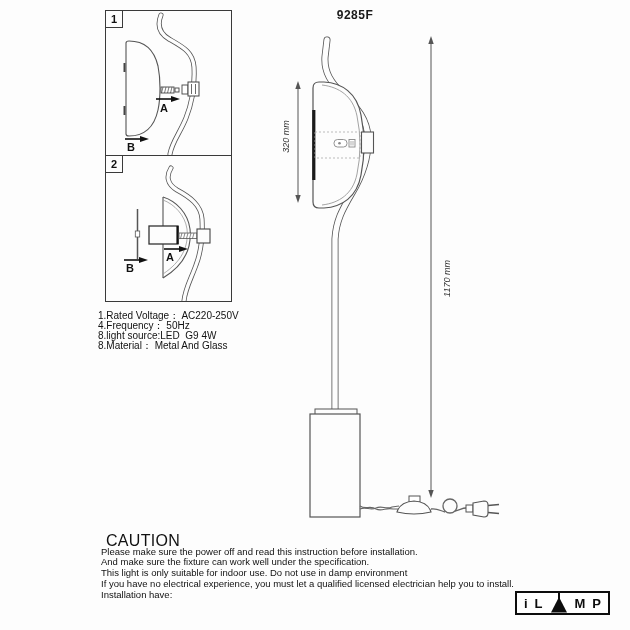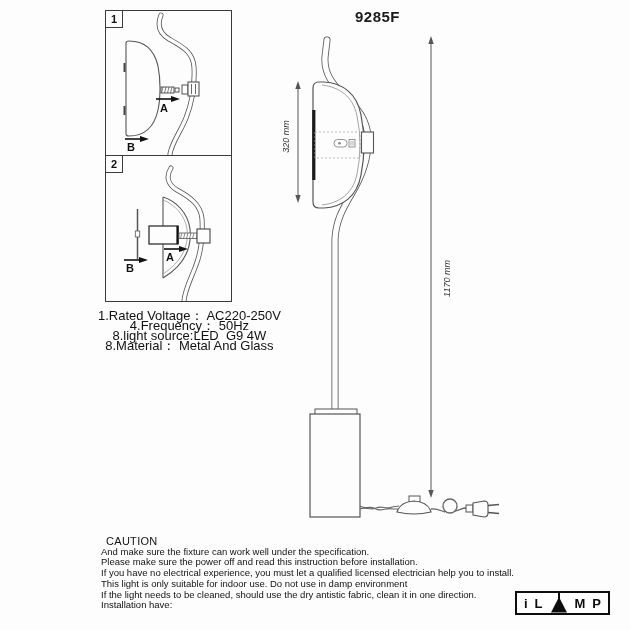--- a/index.html
+++ b/index.html
@@ -1,22 +1,22 @@
 <!DOCTYPE html>
 <html><head>
 <meta charset="utf-8">
 <style>
   html,body{margin:0;padding:0;background:#ffffff;}
   .page{
     position:relative;width:630px;height:630px;background:#fdfdfd;overflow:hidden;
     font-family:"Liberation Sans", sans-serif;color:#1e1e1e;
   }
   .title{
-    position:absolute;left:310px;top:8px;width:90px;text-align:right;
-    font-size:15px;font-weight:700;letter-spacing:.5px;color:#1a1a1a;
+    position:absolute;left:310px;top:8px;width:90px;text-align:center;
+    font-size:12px;font-weight:700;letter-spacing:.5px;color:#1a1a1a;
   }
   .stepbox{position:absolute;border:1.2px solid #3a3a3a;background:#fdfdfd;}
   .box1{left:105px;top:10px;width:125px;height:144px;}
   .box2{left:105px;top:155px;width:125px;height:145px;}
   .stepnum{
     position:absolute;left:0;top:0;width:16px;height:16px;
     border-right:1.2px solid #3a3a3a;border-bottom:1.2px solid #3a3a3a;
     font-size:11px;font-weight:700;display:flex;align-items:center;justify-content:center;color:#111;
     background:#fdfdfd;z-index:2;
   }
@@ -25,25 +25,25 @@
     position:absolute;font-size:11px;font-weight:700;color:#111;line-height:1;z-index:3;
   }
   .main-svg{position:absolute;left:262px;top:25px;}
   .dim{
     position:absolute;font-size:9px;font-style:italic;color:#333;
     text-align:center;transform:rotate(-90deg);line-height:1;white-space:nowrap;
   }
   .dim-320{left:264px;top:132px;width:44px;}
   .dim-1170{left:422px;top:274px;width:50px;}
   .specs{
-    position:absolute;left:98px;top:311px;font-size:13px;line-height:10px;color:#111;text-align:center;
+    position:absolute;left:98px;top:311px;font-size:10px;line-height:10px;color:#111;
   }
   .specs div{white-space:pre;}
   .caution{position:absolute;left:101px;top:536px;font-size:9.5px;line-height:10.7px;color:#111;}
-  .caution-heading{font-size:11px;padding-left:5px;letter-spacing:.3px;}
+  .caution-heading{font-size:16px;padding-left:5px;letter-spacing:.3px;}
   .logo{
     position:absolute;left:515px;top:591px;width:95px;height:24px;box-sizing:border-box;
     border:2.4px solid #0d0d0d;background:#fff;
     display:flex;align-items:center;justify-content:space-between;padding:0 7px;
   }
   .logo .lt{font-size:13px;font-weight:700;color:#0d0d0d;line-height:1;}
   .logo svg{display:block;}
 </style>
 </head>
 <body>
@@ -171,25 +171,24 @@
 
   <div class="specs">
     <div>1.Rated Voltage： AC220-250V</div>
     <div>4.Frequency： 50Hz</div>
     <div>8.light source:LED  G9 4W</div>
     <div>8.Material： Metal And Glass</div>
   </div>
 
   <div class="caution">
     <div class="caution-heading">CAUTION</div>
+    <div>Please make sure the power off and read this instruction before installation.</div>
     <div>And make sure the fixture can work well under the specification.</div>
-    <div>Please make sure the power off and read this instruction before installation.</div>
+    <div>This light is only suitable for indoor use. Do not use in damp environment</div>
     <div>If you have no electrical experience, you must let a qualified licensed electrician help you to install.</div>
-    <div>This light is only suitable for indoor use. Do not use in damp environment</div>
-    <div>If the light needs to be cleaned, should use the dry antistic fabric, clean it in one direction.</div>
     <div>Installation have:</div>
   </div>
 
   <div class="logo">
     <span class="lt">i</span>
     <span class="lt">L</span>
     <svg width="18" height="20" viewBox="0 0 18 20">
       <rect x="8" y="0" width="2" height="6" fill="#0d0d0d"></rect>
       <polygon points="9,4 17,19.5 1,19.5" fill="#0d0d0d"></polygon>
     </svg>

